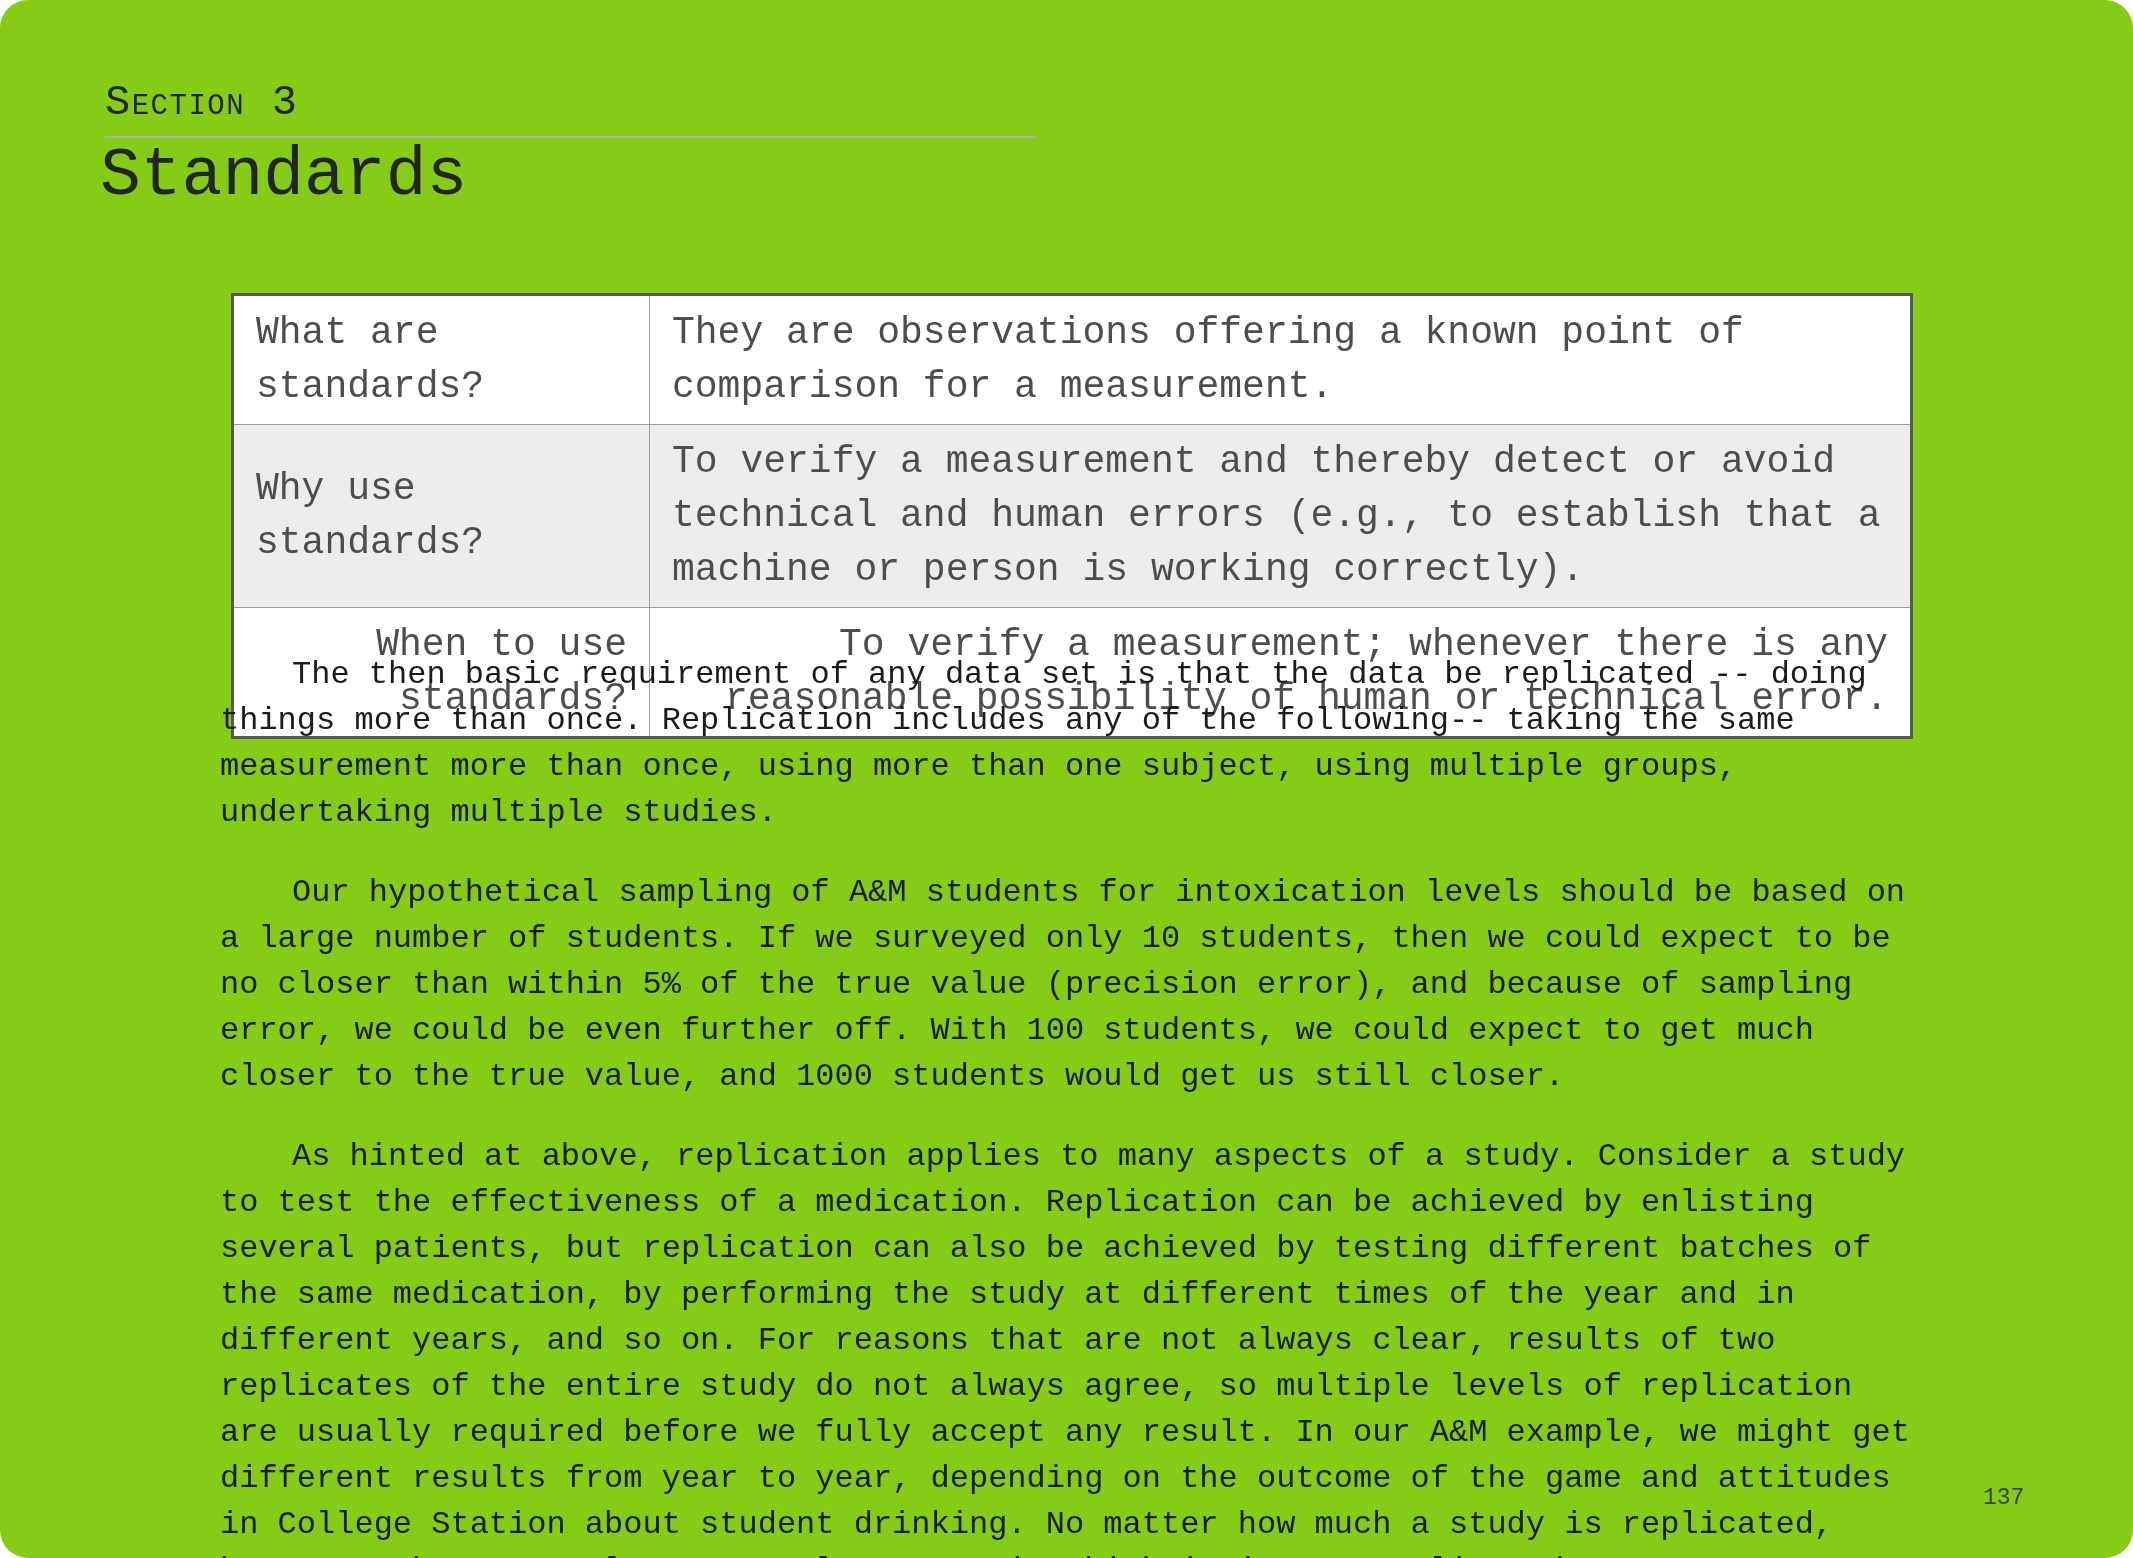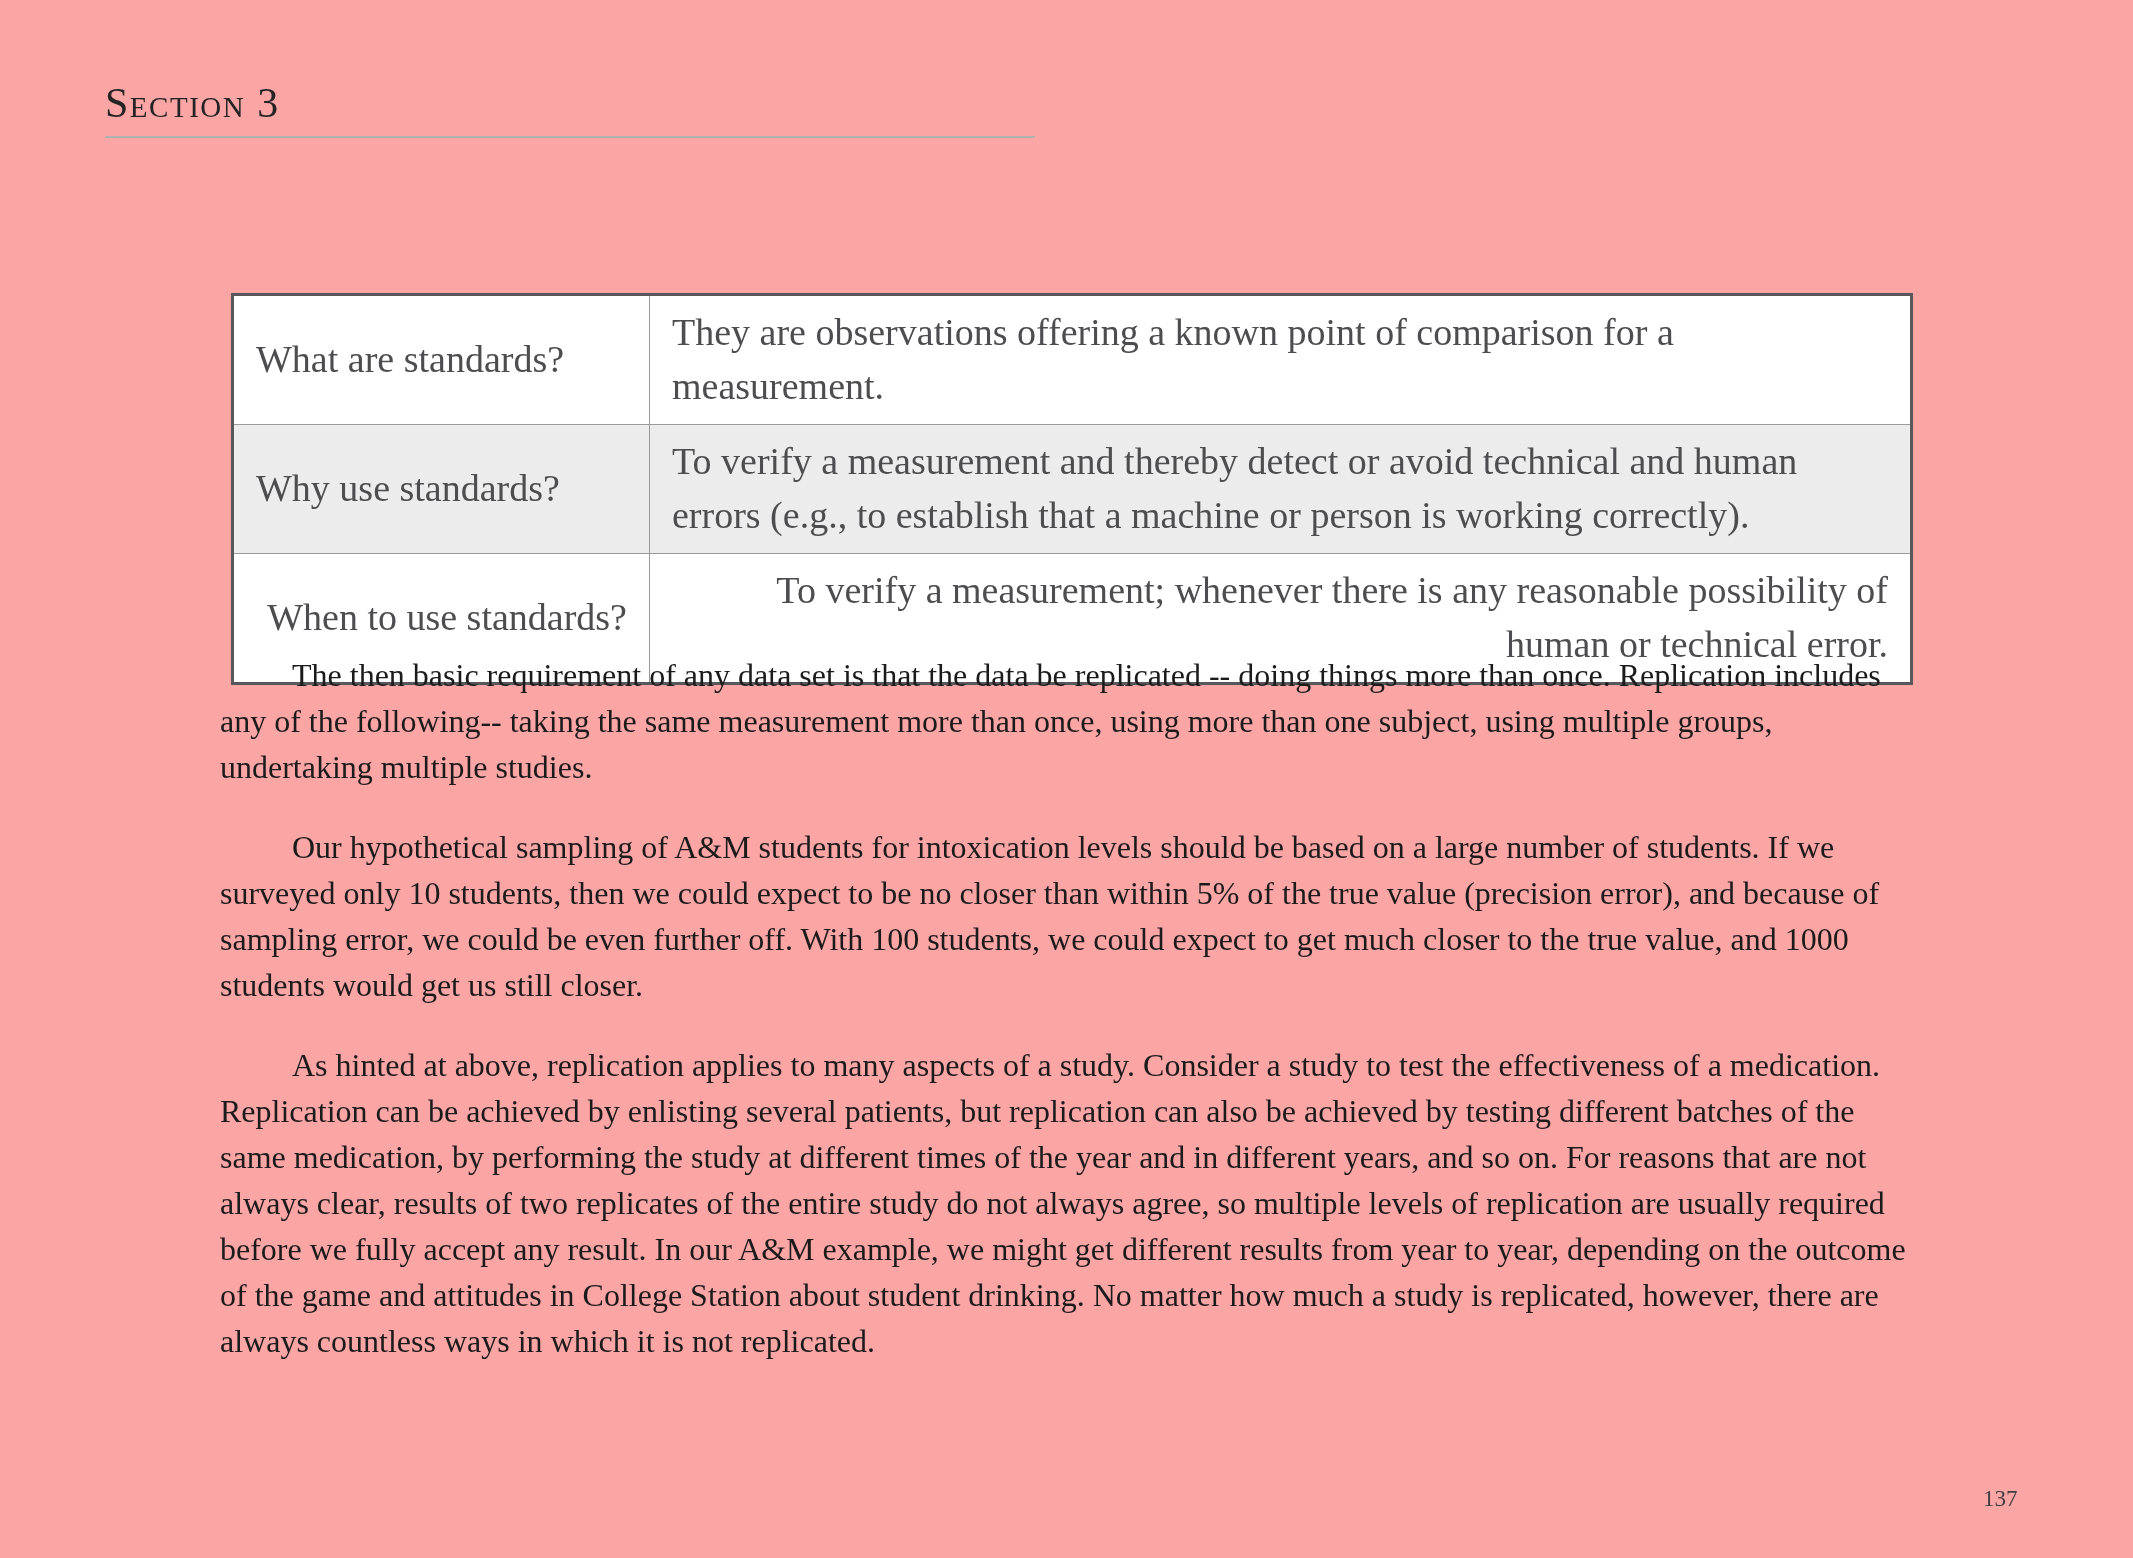--- a/index.html
+++ b/index.html
@@ -4,23 +4,24 @@
 <style>
   html, body {
     margin: 0;
     padding: 0;
     background: #ffffff;
   }
   .page {
     position: relative;
     width: 2133px;
     height: 1558px;
-    background: #fca5a5;
-    font-family: Liberation Serif, serif;
+    background: #84cc16;
+    font-family: Liberation Mono, monospace;
     overflow: hidden;
+    border-radius: 28px;
   }
   .section-label {
     position: absolute;
     left: 105px;
     top: 82px;
     font-size: 42px;
     font-variant: small-caps;
     letter-spacing: 1.5px;
     color: #242424;
     line-height: 1;
@@ -90,20 +91,21 @@
 </style>
 </head>
 <body>
 
 <div class="page">
 
   <div class="section-label">Section 3</div>
 
   <div class="header-rule"></div>
 
+  <h1 class="page-title">Standards</h1>
 
   <table class="qa-table">
     <tbody>
       <tr class="r1">
         <td class="q">What are standards?</td>
         <td class="a">They are observations offering a known point of comparison for a measurement.</td>
       </tr>
       <tr class="r2">
         <td class="q">Why use standards?</td>
         <td class="a">To verify a measurement and thereby detect or avoid technical and human errors (e.g., to establish that a machine or person is working correctly).</td>

